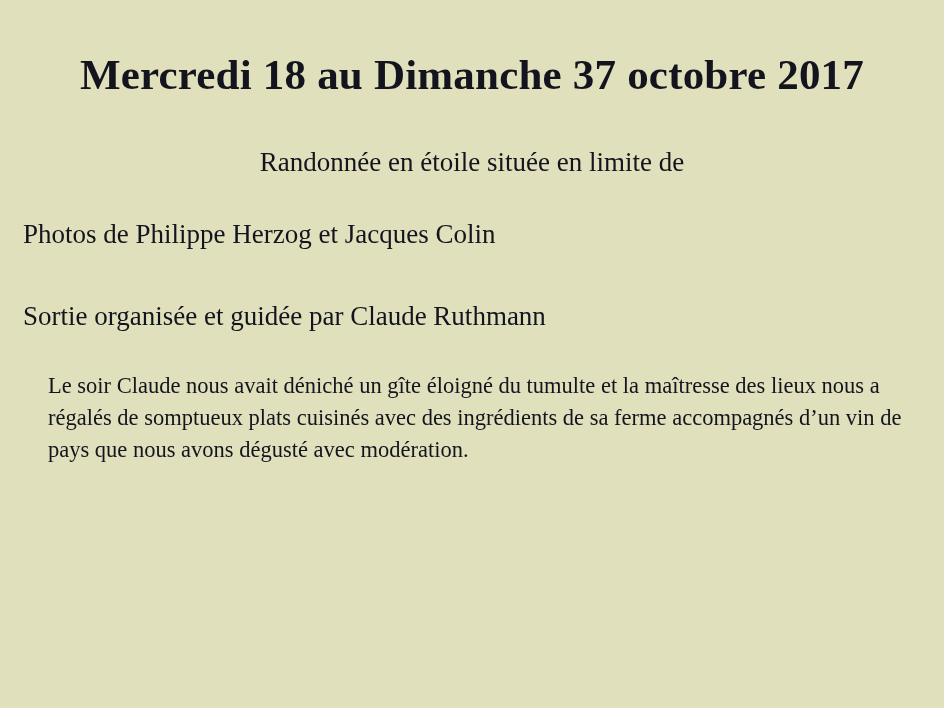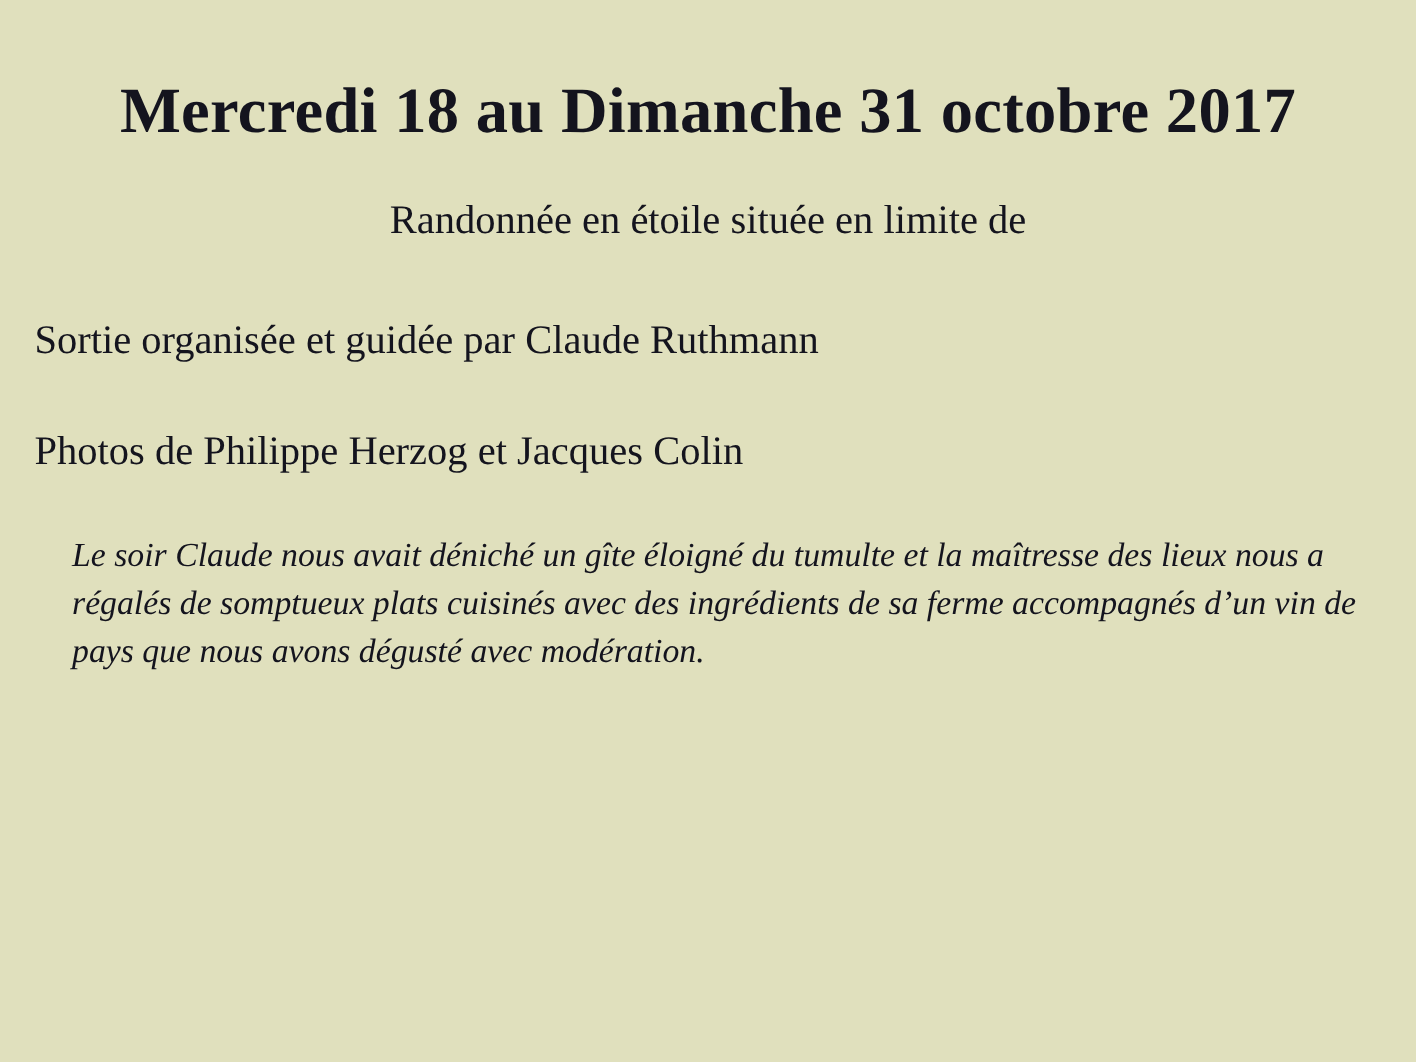--- a/index.html
+++ b/index.html
@@ -23,21 +23,21 @@
   .title {
     text-align: center;
     font-size: 43px;
     line-height: 1.1;
     padding-top: 22px;
     letter-spacing: 0.2px;
   }
   .subtitle-1 {
     text-align: center;
     font-size: 27px;
-    margin-top: 32px;
+    margin-top: 48px;
     line-height: 1.2;
   }
   .subtitle-2 {
     text-align: center;
     font-size: 36px;
     margin-top: 10px;
     line-height: 1.2;
   }
   .credit-line {
     font-size: 27px;
@@ -46,32 +46,32 @@
   }
   .credit-1 { margin-top: 48px; }
   .credit-2 { margin-top: 40px; }
   .body-block {
     margin-left: 48px;
     margin-right: 14px;
     font-size: 22.5px;
     line-height: 1.42;
   }
   .para-1 { margin-top: 42px; }
-  .para-2 { margin-top: 36px; font-style: italic; }
+  .para-2 { margin-top: 36px; }
 </style>
 </head>
 <body>
 
 <div class="slide">
 
-  <h1 class="title">Mercredi 18 au Dimanche 31 octobre 2017</h1>
+  <h1 class="title">Mercredi 18 au Dimanche 37 octobre 2017</h1>
 
   <div class="subtitle-1">Randonnée en étoile située en limite de</div>
 
 
+  <div class="credit-line credit-2">Photos de Philippe Herzog et Jacques Colin</div>
+
   <div class="credit-line credit-1">Sortie organisée et guidée par Claude Ruthmann</div>
-
-  <div class="credit-line credit-2">Photos de Philippe Herzog et Jacques Colin</div>
 
 
   <p class="body-block para-2">Le soir Claude nous avait déniché un gîte éloigné du tumulte et la maîtresse des  lieux nous a régalés de somptueux plats cuisinés avec des ingrédients de sa ferme accompagnés d’un vin de pays que nous avons dégusté avec modération.</p>
 
 </div>
 
 </body></html>

